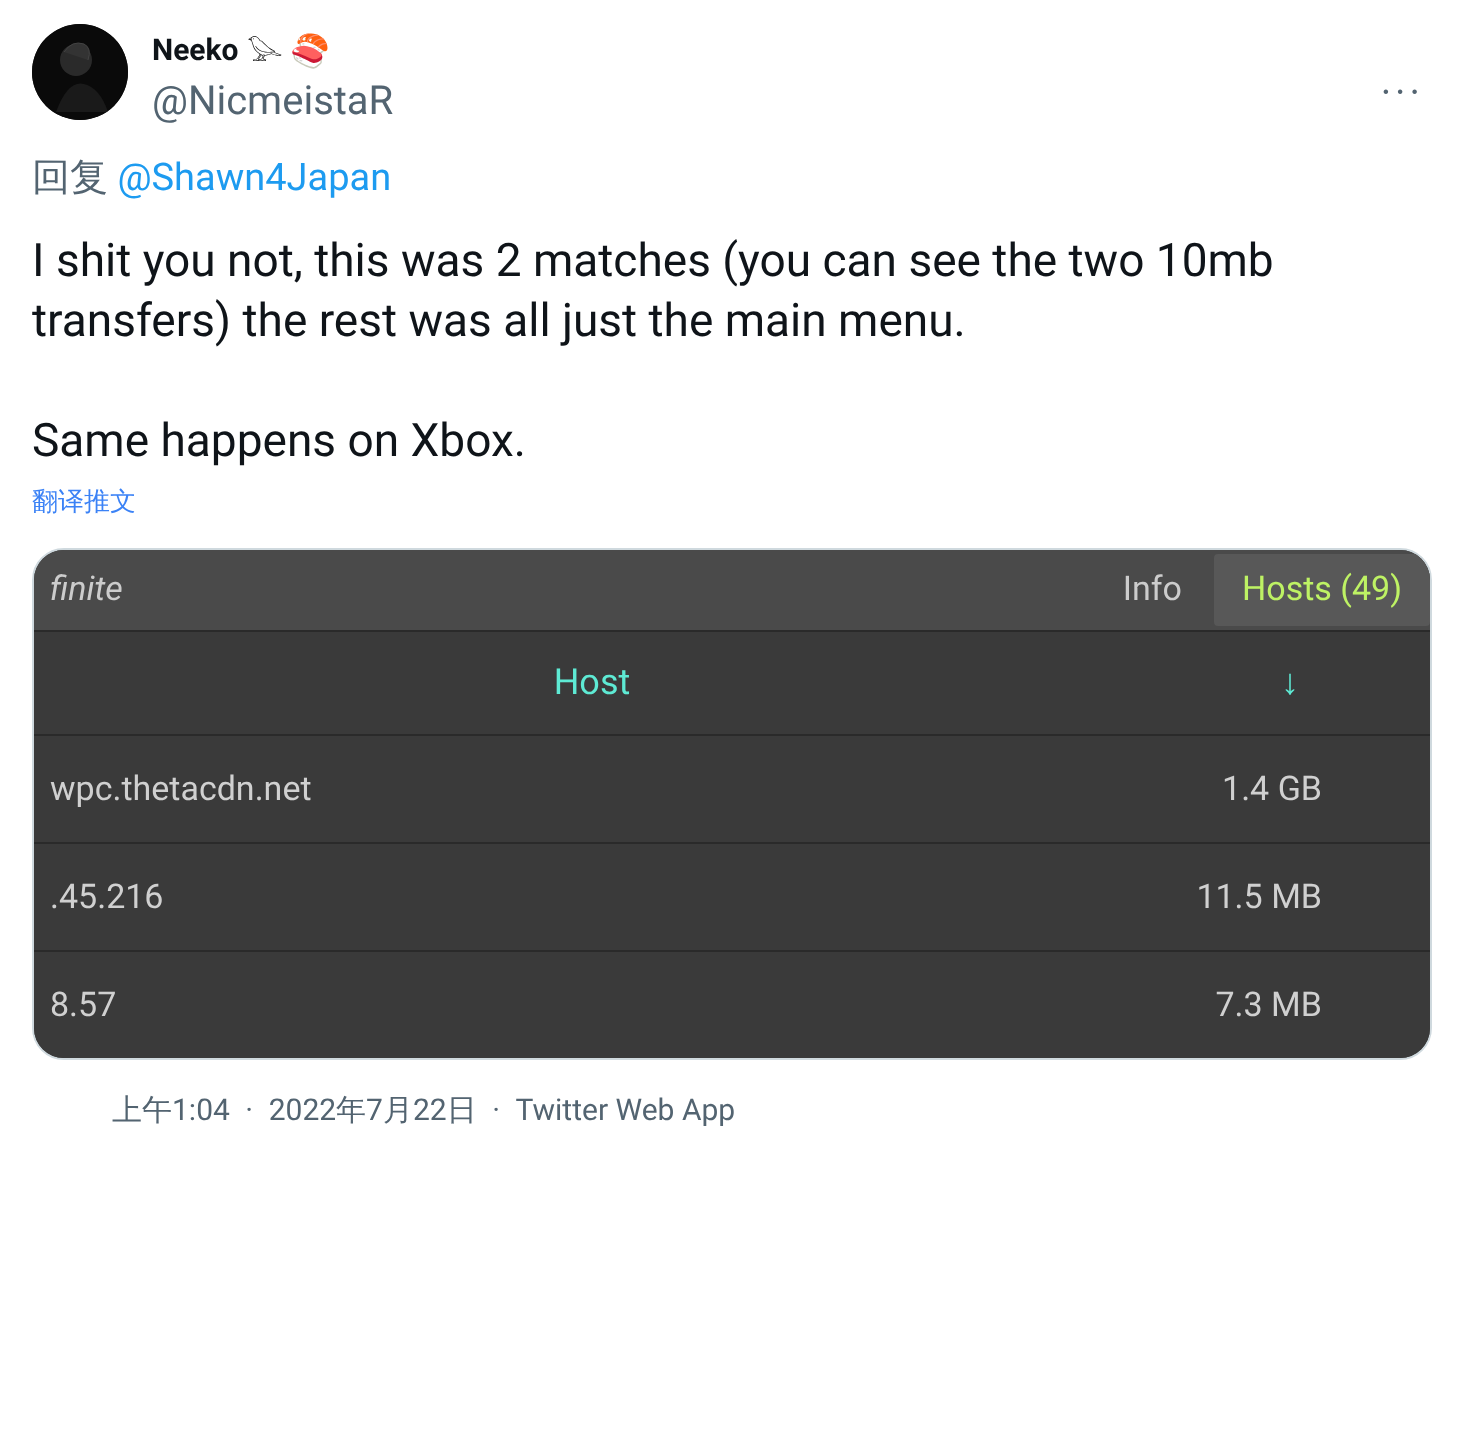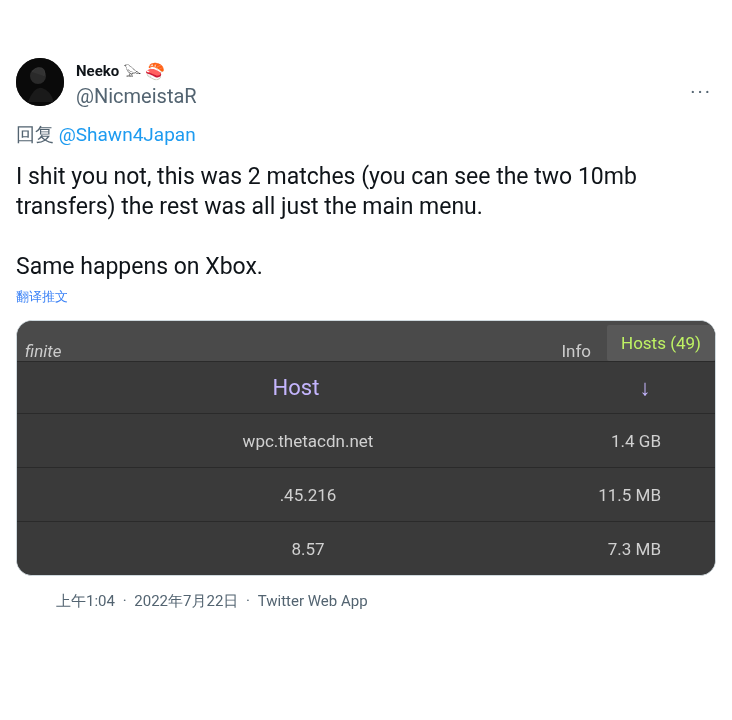--- a/index.html
+++ b/index.html
@@ -3,21 +3,21 @@
   <meta charset="utf-8">
   <style>
     * { margin: 0; padding: 0; box-sizing: border-box; }
     body {
       font-family: -apple-system, BlinkMacSystemFont, "Segoe UI", Roboto, Helvetica, Arial, sans-serif;
       background: #fff;
       color: #0f1419;
       width: 732px;
     }
     .tweet-container { padding: 12px 16px; }
-    .tweet-header { display: flex; align-items: flex-end; justify-content: space-between; margin-top: 46px; }
+    .tweet-header { display: flex; align-items: flex-end; justify-content: space-between; }
     .user-info { display: flex; gap: 12px; }
     .avatar {
       width: 48px; height: 48px; border-radius: 50%;
       background: #1a1a1a; flex-shrink: 0;
       display: flex; align-items: center; justify-content: center;
       overflow: hidden;
     }
     .avatar svg { width: 100%; height: 100%; }
     .user-names { display: flex; flex-direction: column; }
     .display-name-row { display: flex; align-items: center; gap: 4px; }
@@ -45,54 +45,54 @@
     .embedded-image {
       margin-top: 14px;
       border: 1px solid #cfd9de;
       border-radius: 16px;
       overflow: hidden;
       background: #3a3a3a;
       width: 100%;
     }
     .img-header {
       display: flex;
-      align-items: flex-end;
+      align-items: center;
       height: 40px;
       background: #4a4a4a;
       color: #ccc;
       font-size: 17px;
     }
     .img-header-left { flex: 1; padding-left: 8px; font-style: italic; }
     .img-header-info { padding: 0 16px; }
     .img-header-hosts {
       background: #585858;
       padding: 8px 14px;
       border-radius: 2px;
       color: #bef264;
     }
     .img-columns {
       display: flex;
       height: 52px;
       align-items: center;
-      color: #c4b5fd;
-      font-size: 22px;
+      color: #5eead4;
+      font-size: 18px;
       border-top: 1px solid #2a2a2a;
     }
     .img-col-host { flex: 1; text-align: center; }
     .img-col-sort { width: 140px; text-align: center; }
     .img-row {
       display: flex;
       height: 54px;
       align-items: center;
       color: #d0d0d0;
       font-size: 17px;
       border-top: 1px solid #2a2a2a;
       background: #3a3a3a;
     }
-    .img-cell-host { flex: 1; padding-left: 24px; text-align: center; }
+    .img-cell-host { flex: 1; padding-left: 8px; }
     .img-cell-size { width: 140px; text-align: right; padding-right: 54px; }
     .tweet-meta {
       margin-top: 16px;
       font-size: 15px;
       color: #536471;
       margin-left: 40px;
     }
     .meta-sep { margin: 0 4px; }
   </style>
 </head>

